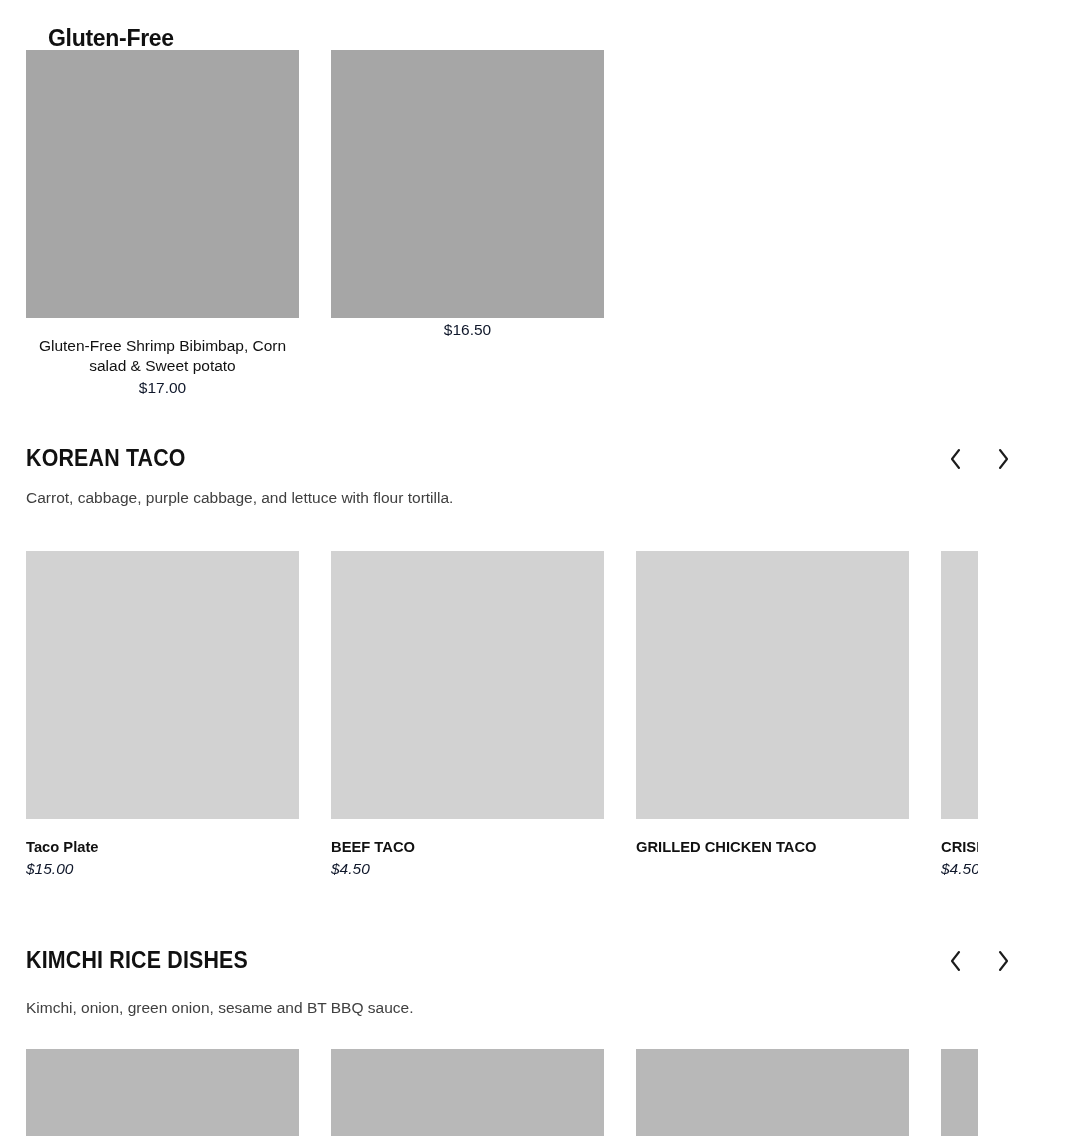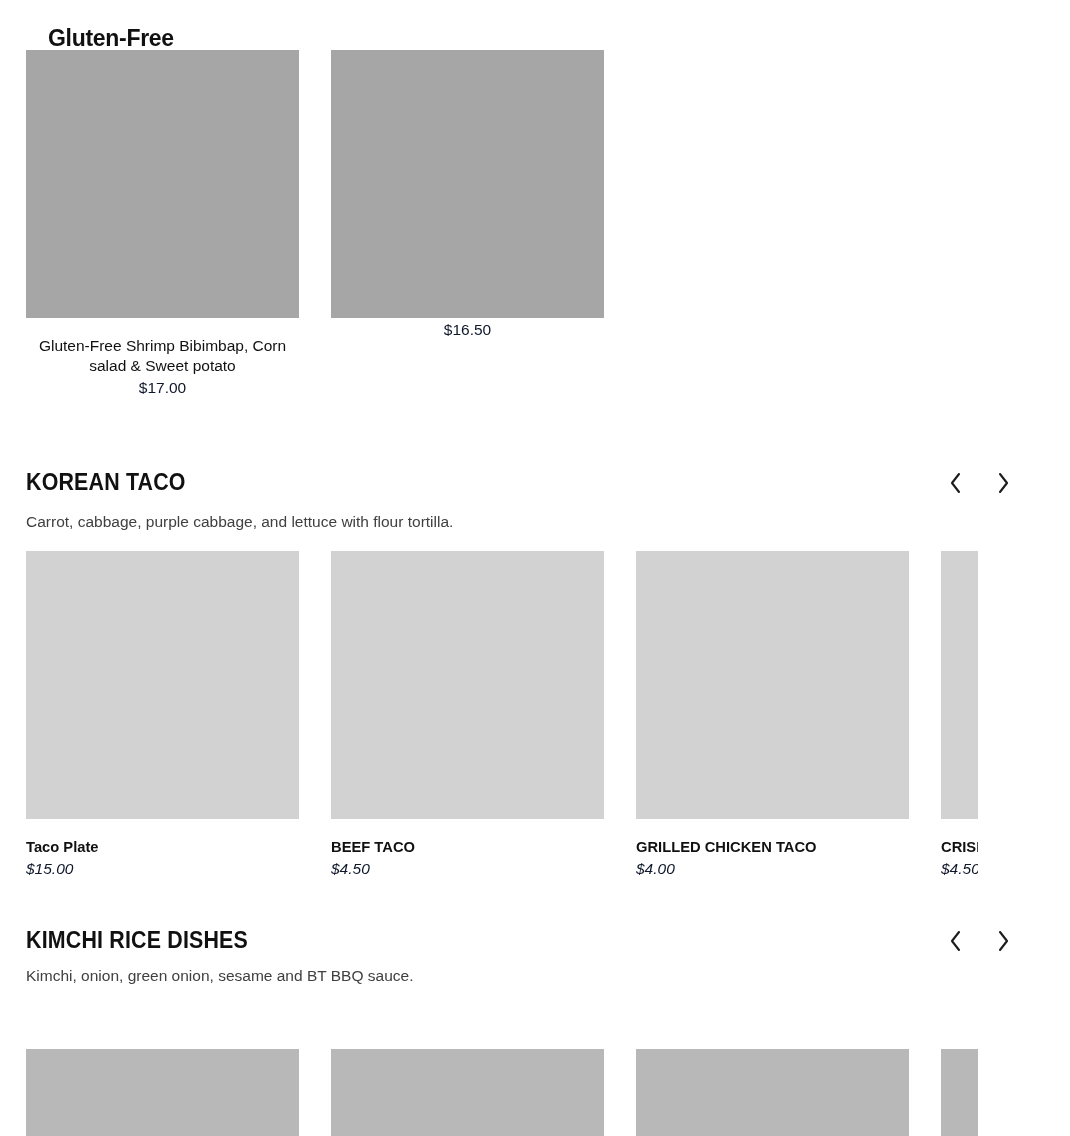--- a/index.html
+++ b/index.html
@@ -126,24 +126,24 @@
     color: #0f172a;
   }
 
   .item-price.plain  { font-style: normal; }
   .item-price.italic { font-style: italic; }
 
   
   #sec-gf          { top: 26px; padding-left: 22px; }
   #gf-rail         { top: 50px; text-align: center; }
 
-  #sec-taco        { top: 470px; }
+  #sec-taco        { top: 446px; }
   #taco-rail       { top: 551px; }
 
-  #sec-kimchi      { top: 928px; }
+  #sec-kimchi      { top: 948px; }
   #kimchi-rail     { top: 1049px; }
 
   
   .rail.clipped { width: 952px; overflow: hidden; }
   .rail.clipped .card:last-child { overflow: hidden; }
 </style>
 </head>
 <body>
 
 <div class="page">
@@ -198,21 +198,20 @@
       <div class="item-price italic">$15.00</div>
     </div>
     <div class="card">
       <div class="thumb taco"></div>
       <div class="item-name strong">BEEF TACO</div>
       <div class="item-price italic">$4.50</div>
     </div>
     <div class="card">
       <div class="thumb taco"></div>
       <div class="item-name strong">GRILLED CHICKEN TACO</div>
-      <div class="item-price italic">$4.00</div>
     </div>
     <div class="card">
       <div class="thumb taco"></div>
       <div class="item-name strong">CRISPY CHICKEN TACO</div>
       <div class="item-price italic">$4.50</div>
     </div>
   </div>
 
   <section class="section" id="sec-kimchi">
     <div class="section-head">
@@ -228,21 +227,21 @@
         </button>
         <button class="nav-btn">
           <span>
             <svg width="13" height="22" viewBox="0 0 13 22" fill="none" stroke="currentColor" stroke-width="2.1" stroke-linecap="round" stroke-linejoin="round">
               <polyline points="3,2 10,11 3,20"></polyline>
             </svg>
           </span>
         </button>
       </div>
 
-      <p class="sec-desc" style="margin-top:12px;">Kimchi, onion, green onion, sesame and BT BBQ sauce.</p>
+      <p class="sec-desc" style="margin-top:24px;">Kimchi, onion, green onion, sesame and BT BBQ sauce.</p>
     </div>
   </section>
 
   <div class="rail clipped" id="kimchi-rail">
     <div class="card">
       <div class="thumb kimchi"></div>
     </div>
     <div class="card">
       <div class="thumb kimchi"></div>
     </div>

